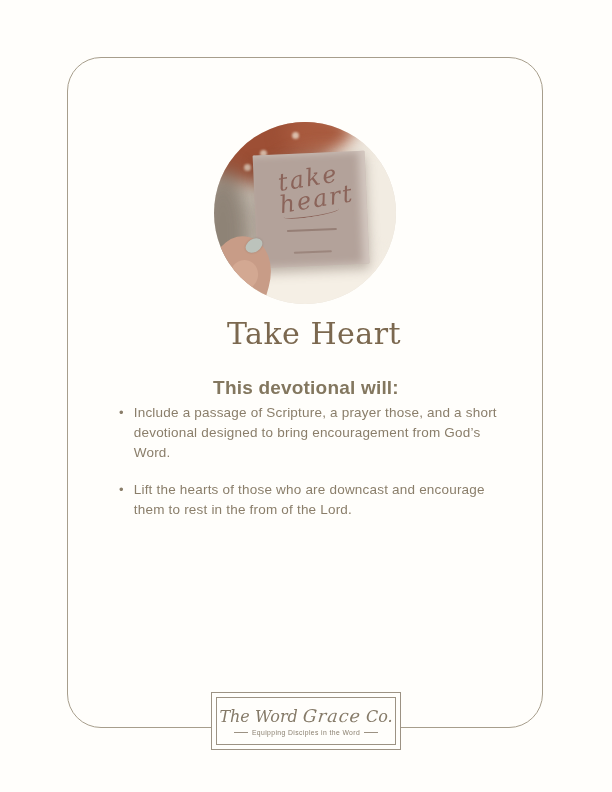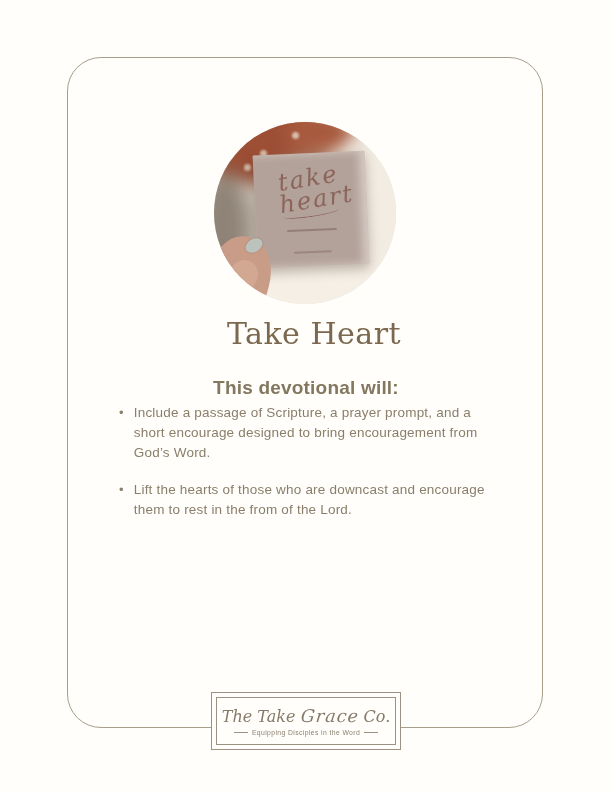--- a/index.html
+++ b/index.html
@@ -111,32 +111,32 @@
     <div class="nail"></div>
   </div>
 
   <h1 class="page-title">Take Heart</h1>
 
   <p class="intro-heading">This devotional will:</p>
 
   <ul class="bullet-list">
     <li>
       <span class="bullet-dot">•</span>
-      <span>Include a passage of Scripture, a prayer prompt, and a short encourage designed to bring encouragement from God’s Word.</span>
+      <span>Include a passage of Scripture, a prayer those, and a short devotional designed to bring encouragement from God’s Word.</span>
     </li>
     <li>
       <span class="bullet-dot">•</span>
       <span>Lift the hearts of those who are downcast and encourage them to rest in the from of the Lord.</span>
     </li>
   </ul>
 
   <div class="logo-box">
     <div class="logo-inner">
       <div class="brand-line">
-        <span>The Take</span>
+        <span>The Word</span>
         <span class="brand-script">Grace</span>
         <span>Co.</span>
       </div>
       <div class="tagline-row">
         <span class="tagline-dash"></span>
         <span class="tagline-text">Equipping Disciples in the Word</span>
         <span class="tagline-dash"></span>
       </div>
     </div>
   </div>

